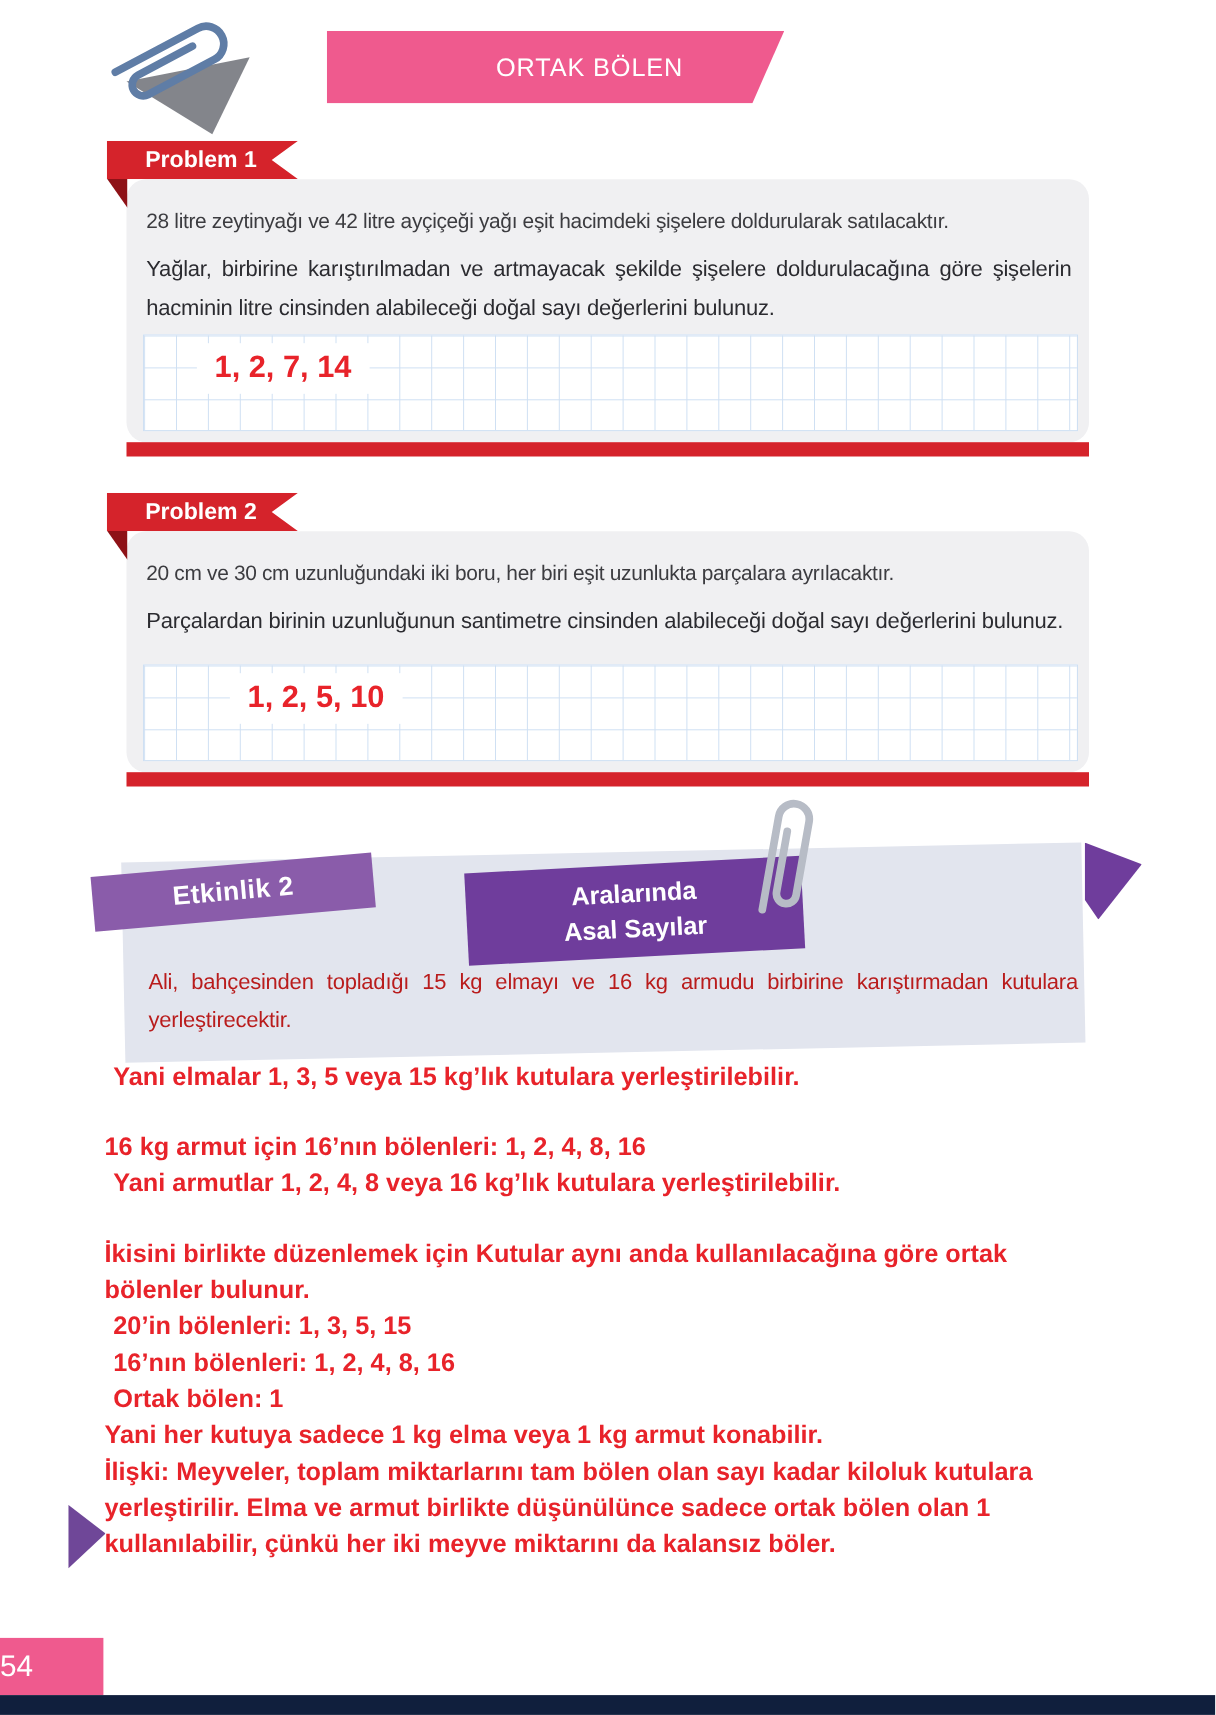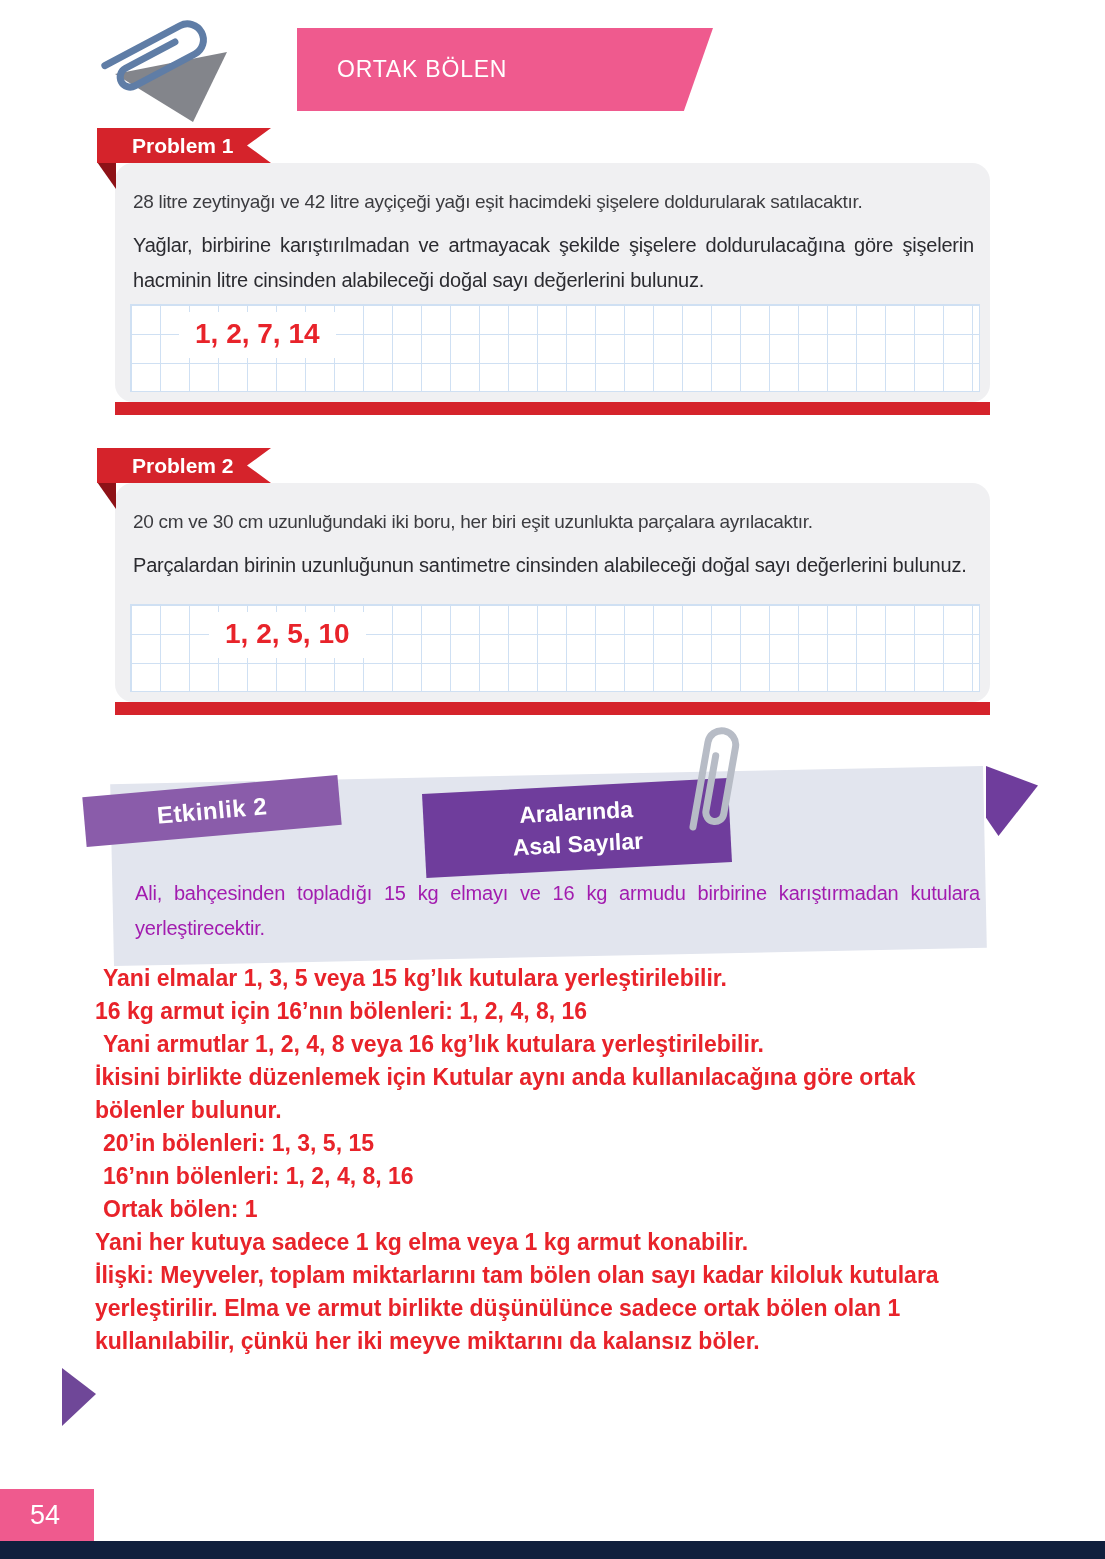--- a/index.html
+++ b/index.html
@@ -3,25 +3,25 @@
 <meta charset="utf-8">
 <style>
   * { margin:0; padding:0; box-sizing:border-box; }
   html,body { background:#ffffff; }
   body { font-family:"Liberation Sans", sans-serif; }
 
   .page { position:relative; width:1105px; height:1559px; background:#fff; overflow:hidden; margin:0 auto; }
 
   
   .header-banner {
-    position:absolute; left:297px; top:28px; width:416px; height:83px;
+    position:absolute; left:297px; top:28px; width:416px; height:66px;
     background:var(--pink,#ef5a8e);
     clip-path:polygon(0 0, 100% 0, 93% 100%, 0 100%);
-    display:flex; align-items:center; padding-left:40px;
-    color:#fff; font-size:23px; letter-spacing:0.8px;
+    display:flex; align-items:center; padding-left:62px;
+    color:#fff; font-size:23px; letter-spacing:0.8px;justify-content:center;
   }
   .paperclip-top { position:absolute; left:75px; top:12px; width:165px; height:120px; }
   .paperclip-mid { position:absolute; left:680px; top:722px; width:70px; height:115px; z-index:6; }
 
   
   .ribbon {
     position:absolute; left:97px; width:174px; height:35px;
     background:var(--red,#d5232b);
     clip-path:polygon(0 0, 100% 0, calc(100% - 24px) 50%, 100% 100%, 0 100%);
     color:#fff; font-weight:bold; font-size:21px;
@@ -86,45 +86,45 @@
     display:flex; align-items:center; justify-content:center; z-index:4;
   }
   .badge {
     position:absolute; left:424px; top:786px; width:306px; height:84px;
     background:var(--purple-dark,#6f3d9c); transform:rotate(-3deg);
     color:#fff; font-weight:bold; font-size:23px; text-align:center;
     display:flex; flex-direction:column; justify-content:center; gap:5px; z-index:5;
   }
   .activity-intro {
     position:absolute; left:135px; top:876px; width:845px;
-    font-size:20px; color:#a21caf; text-align:justify;
+    font-size:20px; color:#b91c1c; text-align:justify;
     line-height:35px; letter-spacing:-0.2px; z-index:3;
   }
 
   
   .solution {
     position:absolute; left:95px; top:962px; width:1000px;
     font-weight:bold; font-size:23px; line-height:33px;
     color:var(--red-text,#e8232a);
   }
   .solution p { margin:0; max-width:960px; }
   .solution p.indent { padding-left:8px; }
-  .solution p.gap { }
+  .solution p.gap { margin-top:31px; }
   .solution p.w1 { max-width:900px; }
   .solution p.w2 { max-width:930px; }
 
   
   .purple-tri {
     position:absolute; left:62px; top:1368px; width:34px; height:58px;
     background:#6f4798; clip-path:polygon(0 0, 100% 45%, 0 100%);
   }
   .page-num-box {
     position:absolute; left:0; top:1489px; width:94px; height:52px;
     background:var(--pink,#ef5a8e); color:#fff; font-size:27px;
-    display:flex; align-items:center; padding-left:30px;
+    display:flex; align-items:center; 
   }
   .bottom-bar { position:absolute; left:0; top:1541px; width:1105px; height:18px; background:var(--navy,#101f3d); }
 </style>
 </head>
 <body>
 
 <div class="page">
 
   <svg class="paperclip-top" viewBox="0 0 165 120">
     <polygon points="40,62 152,40 118,110" fill="#6d7077" opacity="0.85"></polygon>

